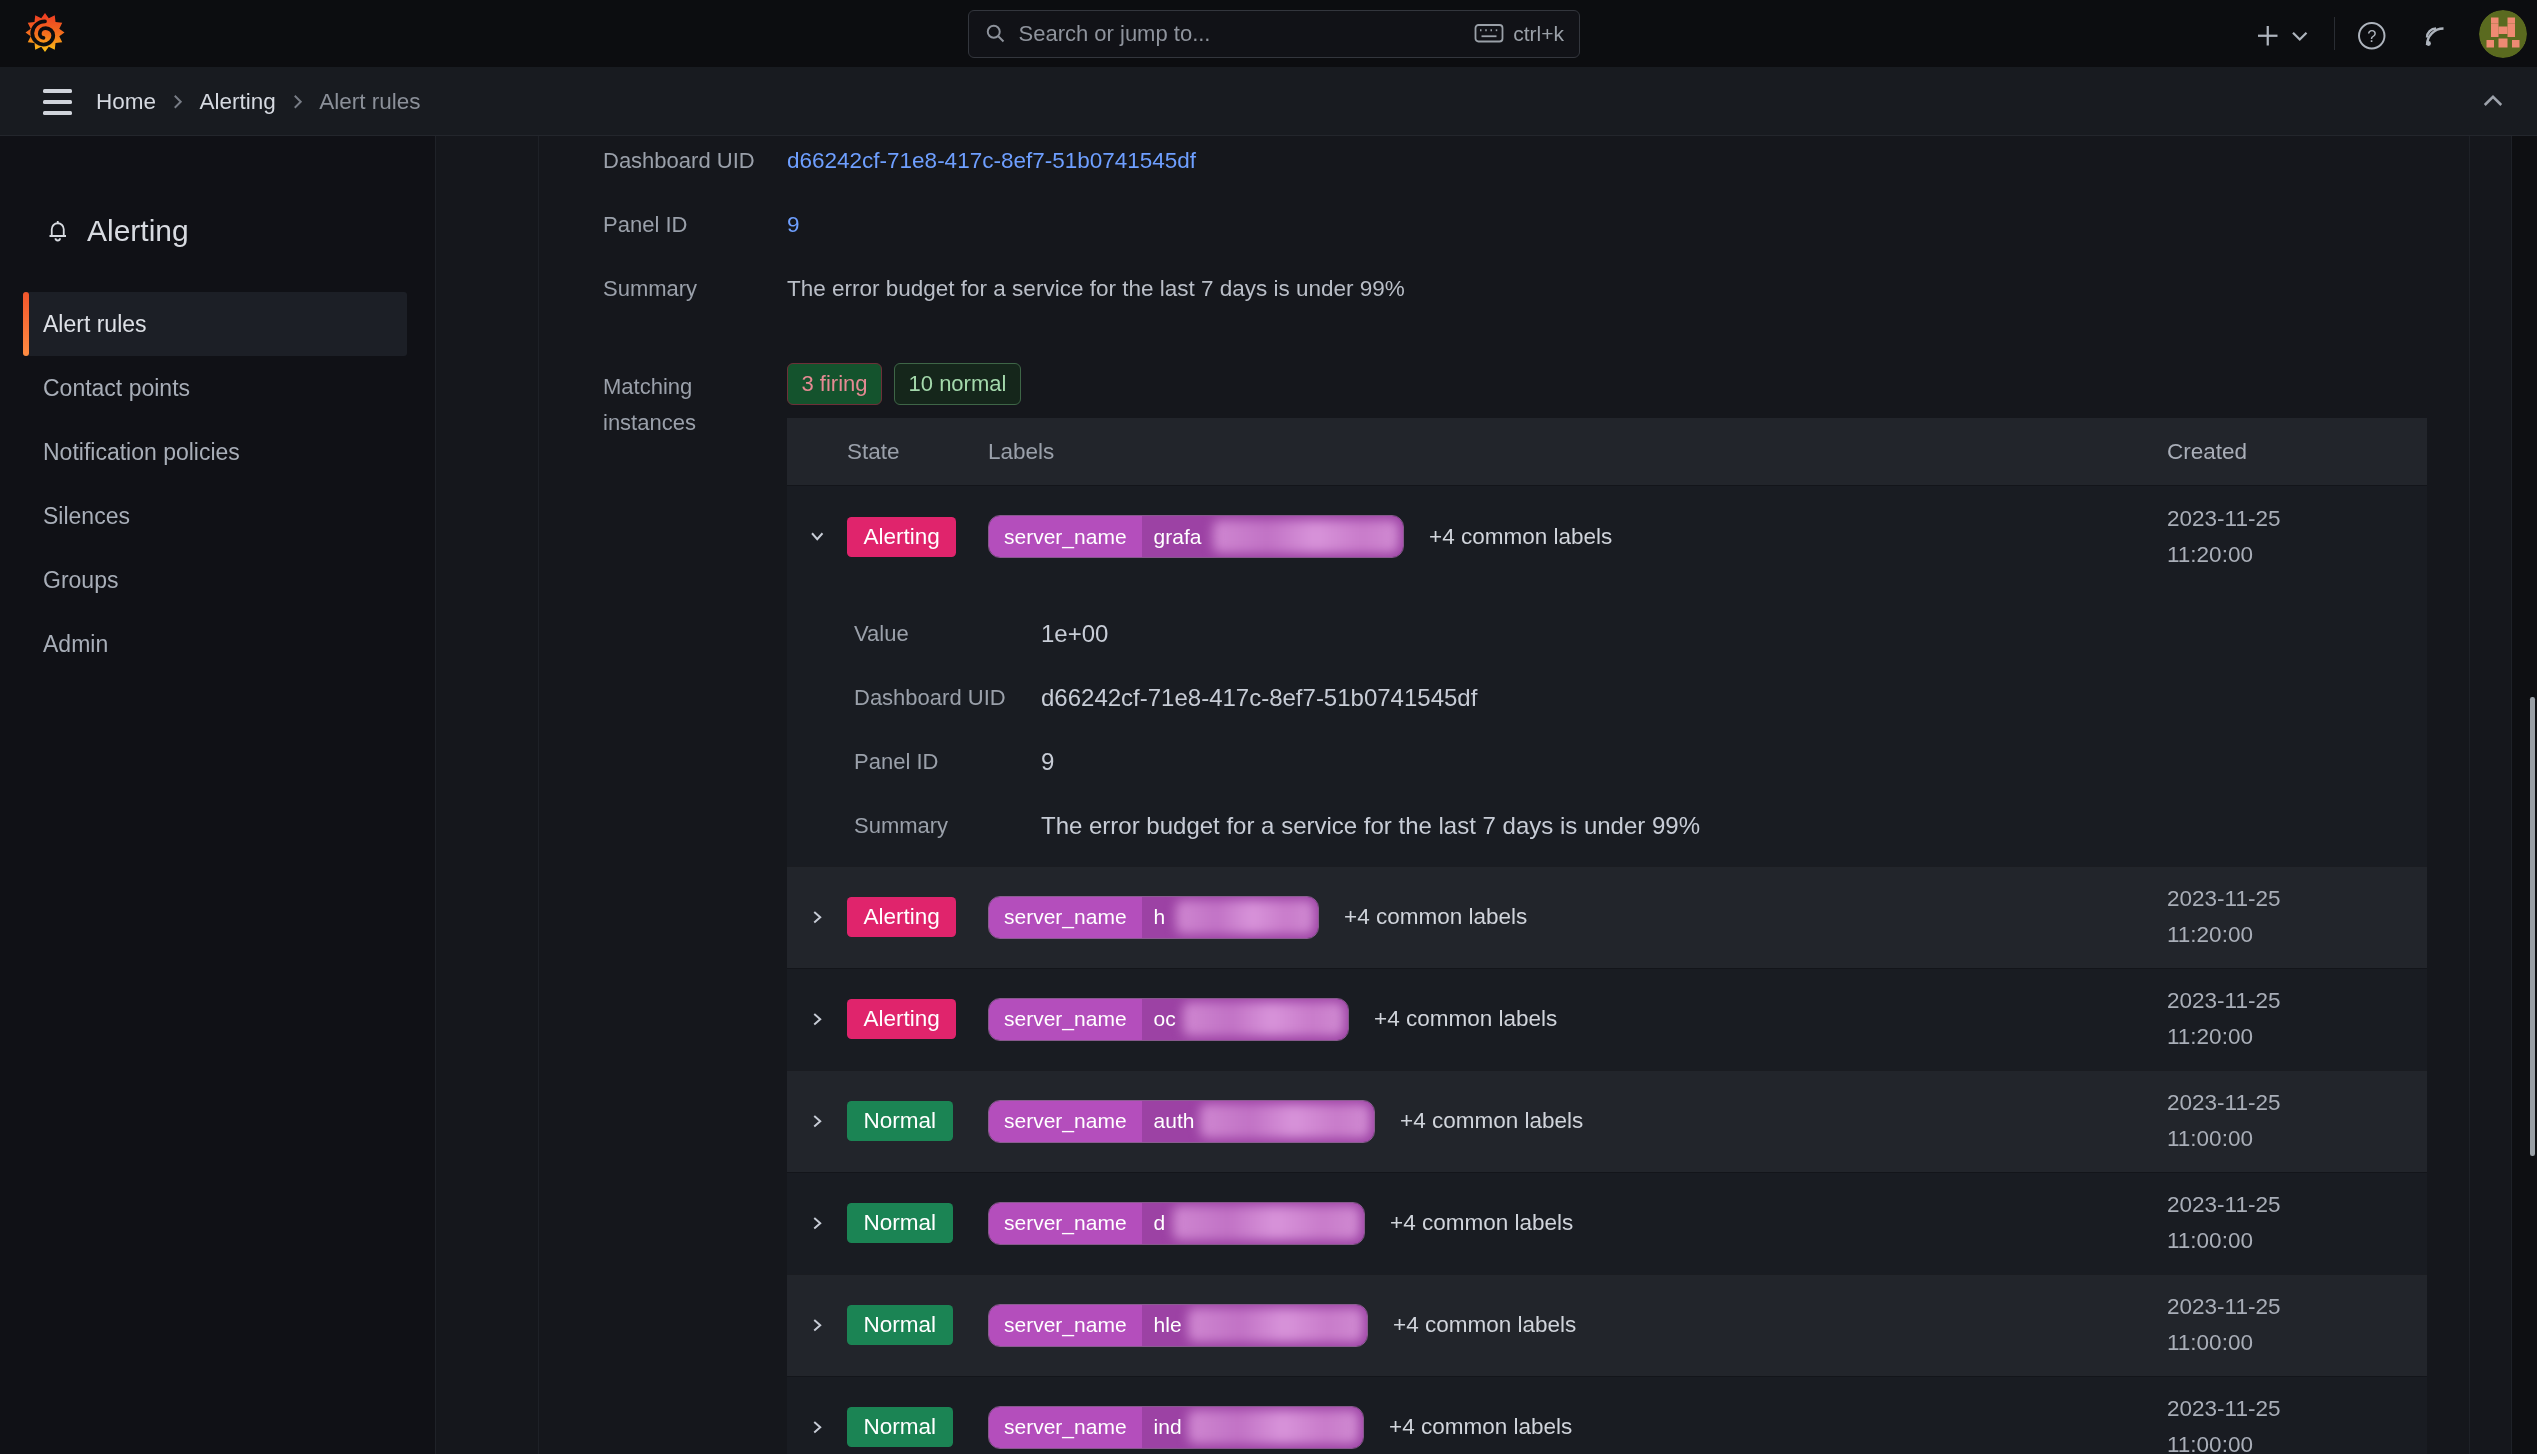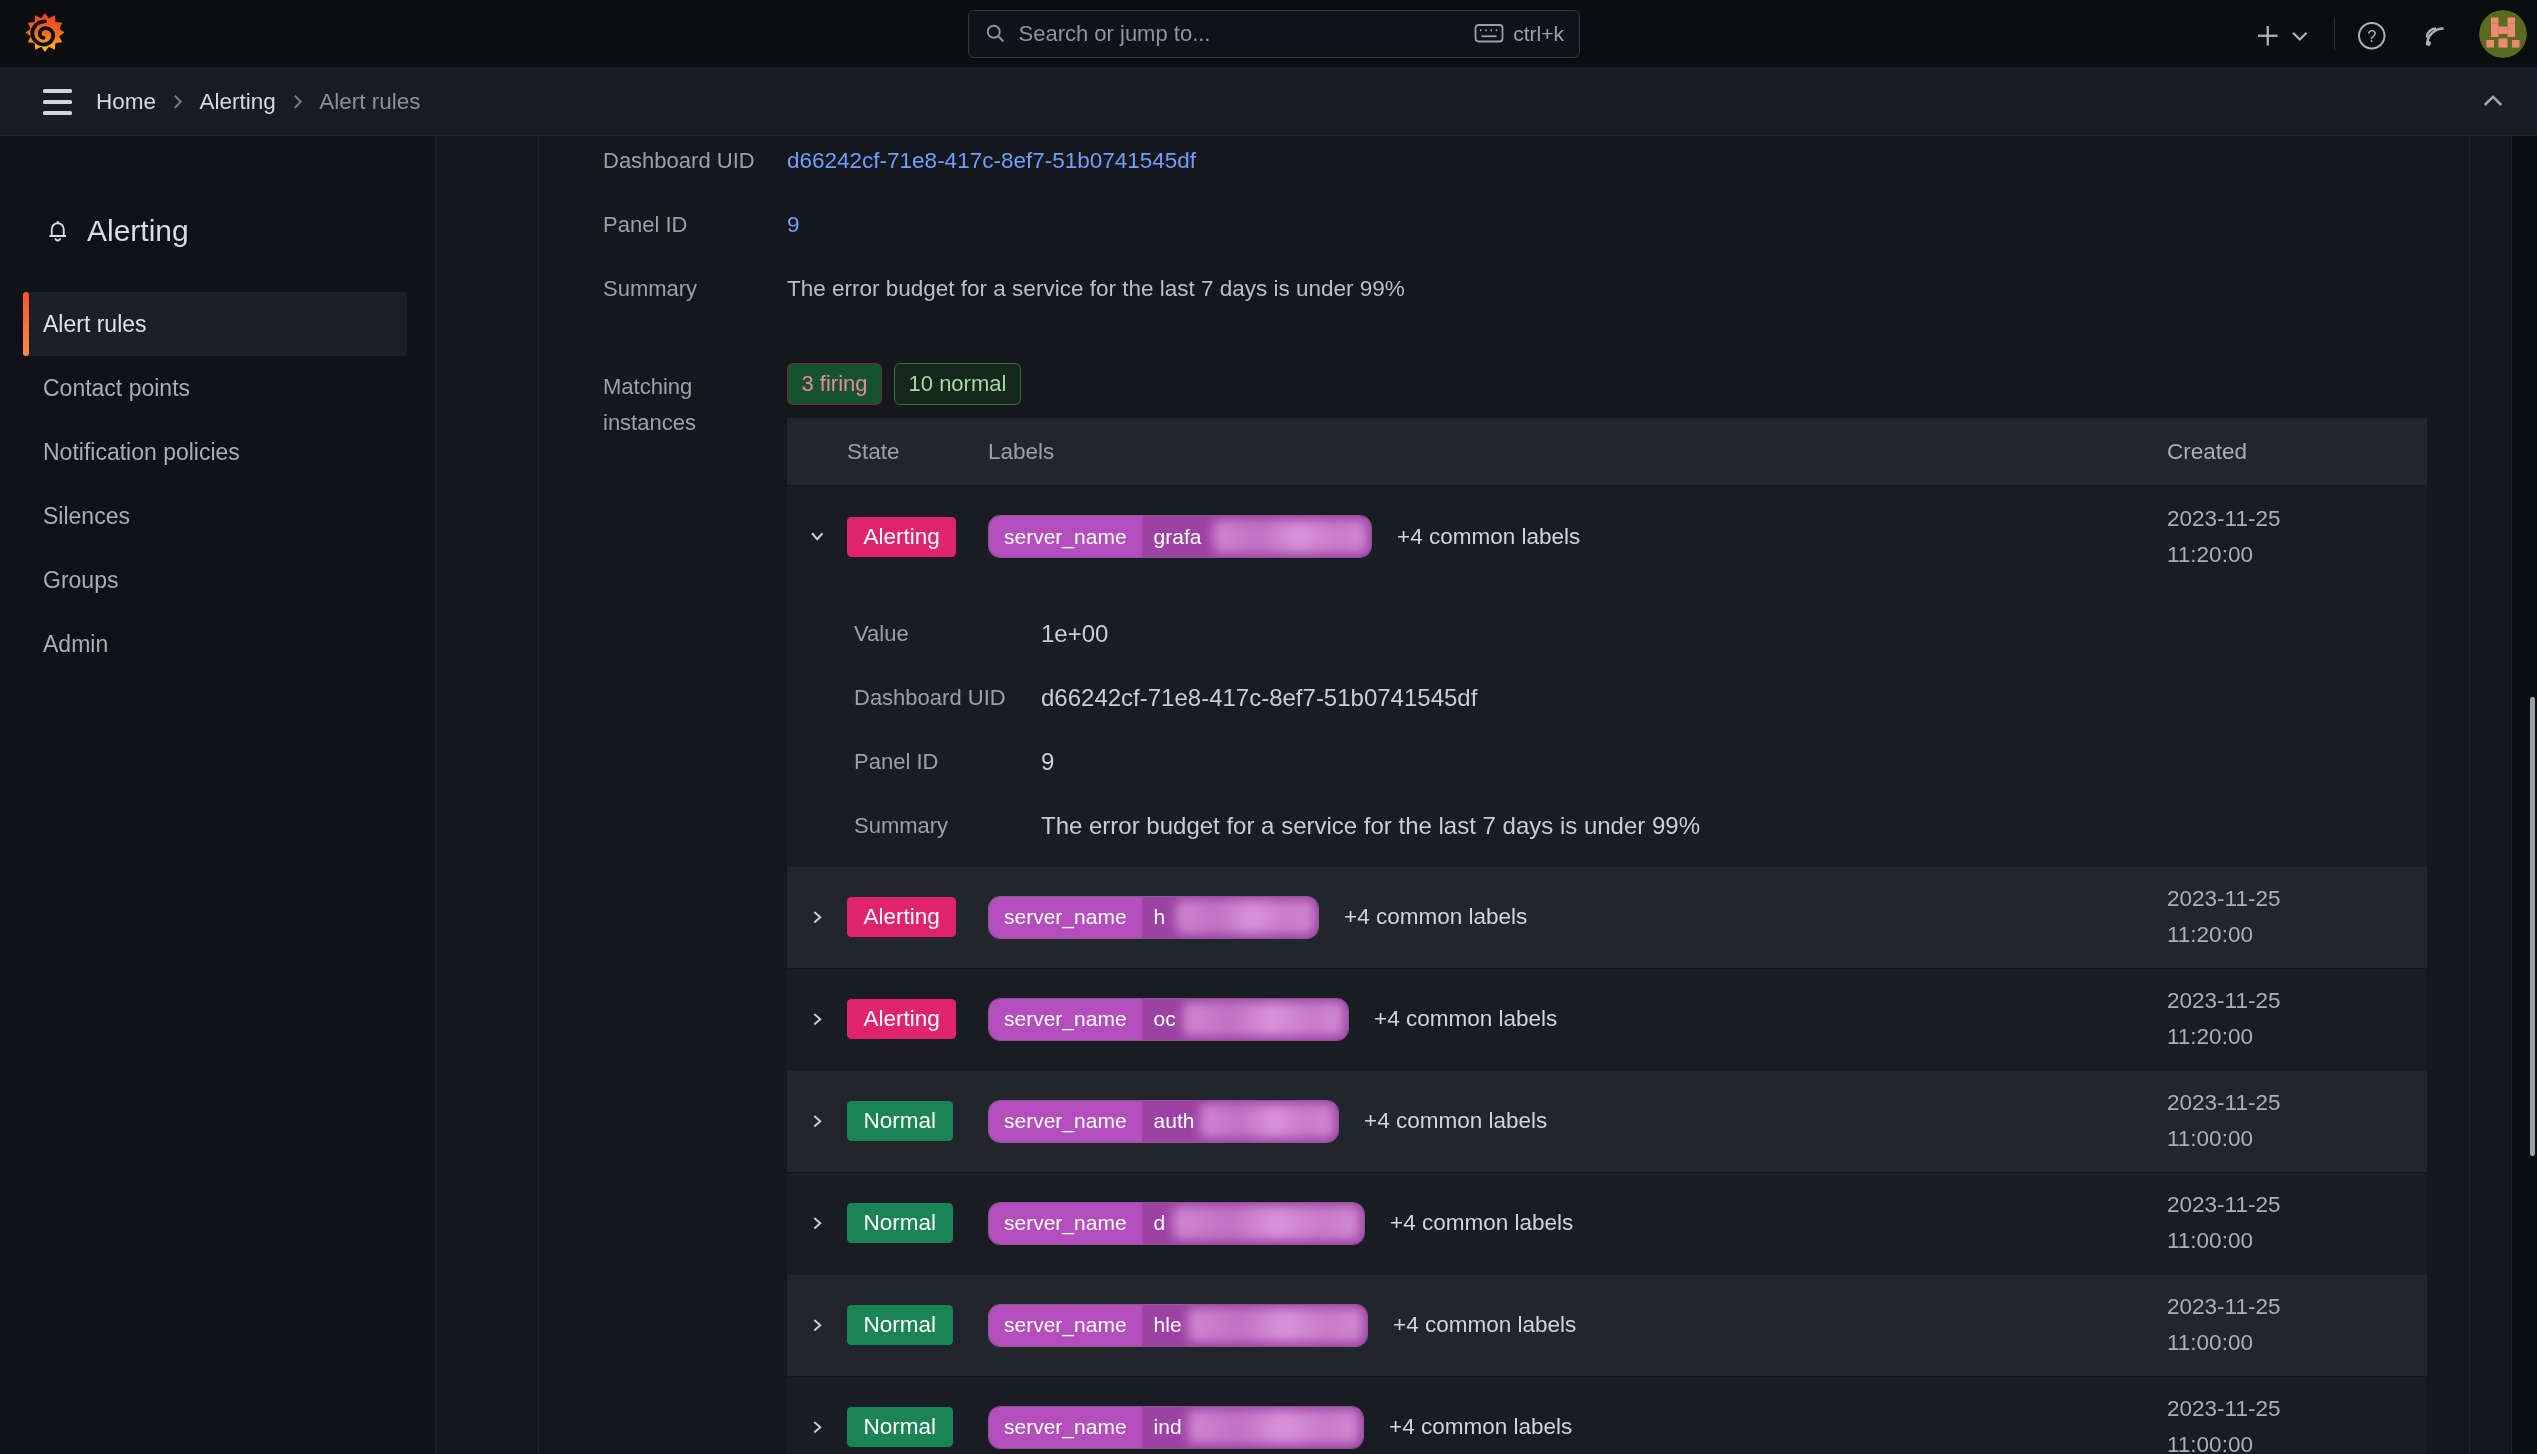--- a/index.html
+++ b/index.html
@@ -278,21 +278,21 @@
             <div class="trow-main">
               <div class="col-chev">
                 <svg width="22.5" height="22.5" viewBox="0 0 30 30" stroke="#c7ccd6" stroke-width="2.6" fill="none">
                     <polyline points="8,11 15,19 22,11"></polyline>
                   </svg>
               </div>
               <div class="col-state"><span class="state-badge alerting">Alerting</span></div>
               <div class="col-labels">
                 <span class="pill">
                   <span class="pill-key">server_name</span>
-                  <span class="pill-val" style="width:229px">
+                  <span class="pill-val" style="width:261px">
                     <span class="pill-text">grafa</span>
                     <span class="pill-blur" style="left:71px"></span>
                   </span>
                 </span>
                 <span class="common">+4 common labels</span>
               </div>
               <div class="col-created">
                 <div>2023-11-25</div>
                 <div>11:20:00</div>
               </div>
@@ -371,21 +371,21 @@
             <div class="trow-main">
               <div class="col-chev">
                 <svg width="22.5" height="22.5" viewBox="0 0 30 30" stroke="#c7ccd6" stroke-width="2.6" fill="none">
                     <polyline points="11,8 19,15 11,22"></polyline>
                   </svg>
               </div>
               <div class="col-state"><span class="state-badge normal">Normal</span></div>
               <div class="col-labels">
                 <span class="pill">
                   <span class="pill-key">server_name</span>
-                  <span class="pill-val" style="width:196px">
+                  <span class="pill-val" style="width:232px">
                       <span class="pill-text">auth</span>
                       <span class="pill-blur" style="left:58px"></span>
                     </span>
                 </span>
                 <span class="common">+4 common labels</span>
               </div>
               <div class="col-created">
                 <div>2023-11-25</div>
                   <div>11:00:00</div>
               </div>

